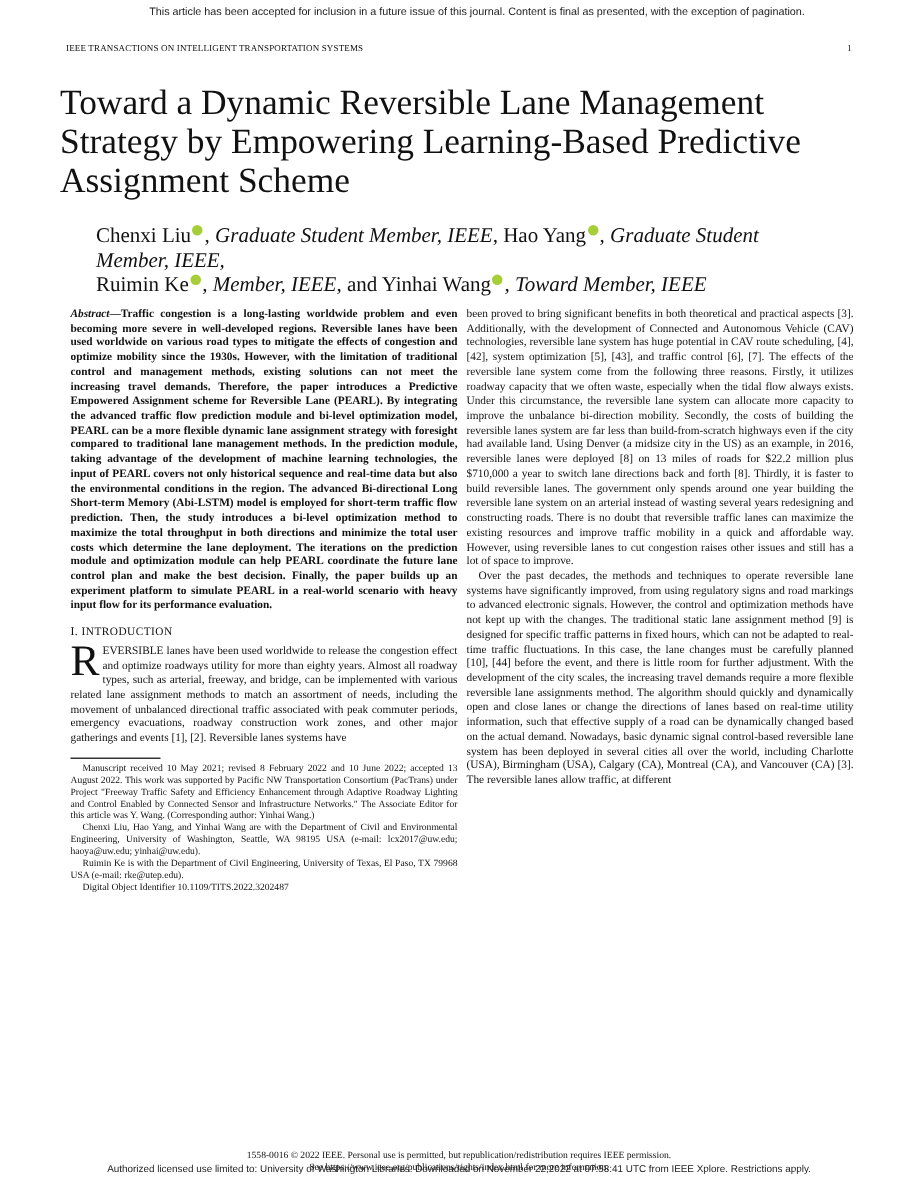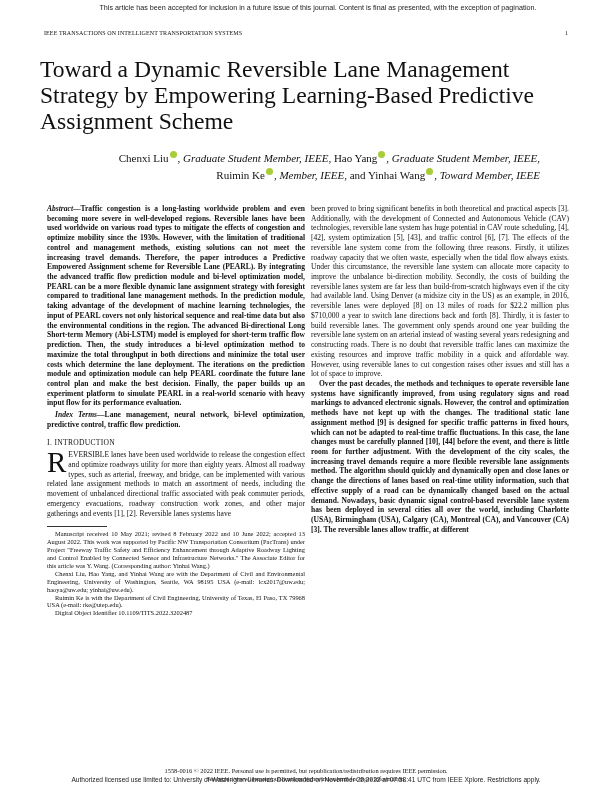--- a/index.html
+++ b/index.html
@@ -1,39 +1,39 @@
 <!DOCTYPE html>
 <html><head>
 <meta charset="utf-8">
 <style>
   html, body { margin: 0; padding: 0; background: #fff; }
   body { width: 612px; height: 792px; position: relative; overflow: hidden; font-family: "Liberation Serif", serif; color: #111; }
   .banner { position: absolute; top: 3px; left: 12px; width: 612px; text-align: center; font-family: "Liberation Sans", sans-serif; font-size: 7.2px; color: #222; }
   .running-head { position: absolute; top: 30px; left: 44px; width: 524px; font-size: 6px; letter-spacing: 0.1px; display: flex; justify-content: space-between; }
   .title { position: absolute; top: 56px; left: 40px; width: 532px; text-align: left; font-size: 23.6px; line-height: 26px; font-weight: normal; margin: 0; }
-  .authors { position: absolute; top: 150px; left: 48px; width: 492px; text-align: right; font-size: 11px; line-height: 16.5px; }
+  .authors { position: absolute; top: 150px; left: 64px; width: 492px; text-align: left; font-size: 14px; line-height: 16.5px; }
   .authors i { font-style: italic; }
   .orcid { display: inline-block; width: 7px; height: 7px; border-radius: 50%; background: #a6ce39; vertical-align: 4px; margin: 0 1px; }
   .col { position: absolute; top: 204px; width: 258px; font-size: 7.55px; line-height: 9.72px; text-align: justify; }
   .col.left { left: 47px; }
   .col.right { left: 311px; }
   .abstract b, .abstract { font-weight: bold; }
   .abstract .lead { font-style: italic; font-weight: bold; }
   .terms { font-weight: bold; margin-top: 2px; text-indent: 8px; }
   .terms .lead { font-style: italic; }
   .section-head { text-align: left; font-size: 7.8px; margin: 8px 0 3px; letter-spacing: 0.3px; }
   .intro p { margin: 0; text-indent: 8px; }
   .dropcap { float: left; font-size: 29px; line-height: 22px; margin: 1px 2px 0 0; }
   .caps { text-transform: uppercase; font-size: 7.55px; }
   .intro p.first { text-indent: 0; }
   .fn-rule { width: 60px; border-top: 0.6px solid #333; margin: 8px 0 3px; }
   .footnotes { font-size: 6.4px; line-height: 7.9px; text-align: justify; }
   .footnotes p { margin: 0; text-indent: 8px; }
   .right p { margin: 0; }
-  .right p.indent { text-indent: 8px; font-weight: bold; }
+  .right p.indent { text-indent: 8px; }
   .copyright { position: absolute; top: 767px; left: 0; width: 612px; text-align: center; font-family: "Liberation Serif", serif; font-size: 6.4px; line-height: 8px; }
   .footer-line { position: absolute; top: 776px; left: 0; width: 612px; text-align: center; font-family: "Liberation Sans", sans-serif; font-size: 6.6px; color: #222; }
 </style>
 </head>
 <body>
 
 <div class="banner">This article has been accepted for inclusion in a future issue of this journal. Content is final as presented, with the exception of pagination.</div>
 
 <div class="running-head">
   <span>IEEE TRANSACTIONS ON INTELLIGENT TRANSPORTATION SYSTEMS</span>
@@ -42,21 +42,20 @@
 
 <h1 class="title">Toward a Dynamic Reversible Lane Management Strategy by Empowering Learning-Based Predictive Assignment Scheme</h1>
 
 <div class="authors">
   <span>Chenxi Liu</span><span class="orcid"></span><span>, </span><i>Graduate Student Member, IEEE</i><span>, </span><span>Hao Yang</span><span class="orcid"></span><span>, </span><i>Graduate Student Member, IEEE,</i><br>
   <span>Ruimin Ke</span><span class="orcid"></span><span>, </span><i>Member, IEEE</i><span>, </span><span>and Yinhai Wang</span><span class="orcid"></span><span>, </span><i>Toward Member, IEEE</i>
 </div>
 
 <div class="col left">
   <div class="abstract"><span class="lead">Abstract</span><span>—Traffic congestion is a long-lasting worldwide problem and even becoming more severe in well-developed regions. Reversible lanes have been used worldwide on various road types to mitigate the effects of congestion and optimize mobility since the 1930s. However, with the limitation of traditional control and management methods, existing solutions can not meet the increasing travel demands. Therefore, the paper introduces a Predictive Empowered Assignment scheme for Reversible Lane (PEARL). By integrating the advanced traffic flow prediction module and bi-level optimization model, PEARL can be a more flexible dynamic lane assignment strategy with foresight compared to traditional lane management methods. In the prediction module, taking advantage of the development of machine learning technologies, the input of PEARL covers not only historical sequence and real-time data but also the environmental conditions in the region. The advanced Bi-directional Long Short-term Memory (Abi-LSTM) model is employed for short-term traffic flow prediction. Then, the study introduces a bi-level optimization method to maximize the total throughput in both directions and minimize the total user costs which determine the lane deployment. The iterations on the prediction module and optimization module can help PEARL coordinate the future lane control plan and make the best decision. Finally, the paper builds up an experiment platform to simulate PEARL in a real-world scenario with heavy input flow for its performance evaluation.</span></div>
-  <div class="terms"><span class="lead">Index Terms</span><span>—Lane management, neural network, bi-level optimization, predictive control, traffic flow prediction.</span></div>
   <div class="section-head"><span>I.</span> <span class="caps">Introduction</span></div>
   <div class="intro">
     <p class="first"><span class="dropcap">R</span><span class="caps">eversible</span><span> lanes have been used worldwide to release the congestion effect and optimize roadways utility for more than eighty years. Almost all roadway types, such as arterial, freeway, and bridge, can be implemented with various related lane assignment methods to match an assortment of needs, including the movement of unbalanced directional traffic associated with peak commuter periods, emergency evacuations, roadway construction work zones, and other major gatherings and events [1], [2]. Reversible lanes systems have</span></p>
   </div>
   <div class="fn-rule"></div>
   <div class="footnotes">
     <p>Manuscript received 10 May 2021; revised 8 February 2022 and 10 June 2022; accepted 13 August 2022. This work was supported by Pacific NW Transportation Consortium (PacTrans) under Project "Freeway Traffic Safety and Efficiency Enhancement through Adaptive Roadway Lighting and Control Enabled by Connected Sensor and Infrastructure Networks." The Associate Editor for this article was Y. Wang. (Corresponding author: Yinhai Wang.)</p>
     <p>Chenxi Liu, Hao Yang, and Yinhai Wang are with the Department of Civil and Environmental Engineering, University of Washington, Seattle, WA 98195 USA (e-mail: lcx2017@uw.edu; haoya@uw.edu; yinhai@uw.edu).</p>
     <p>Ruimin Ke is with the Department of Civil Engineering, University of Texas, El Paso, TX 79968 USA (e-mail: rke@utep.edu).</p>
     <p>Digital Object Identifier 10.1109/TITS.2022.3202487</p>

